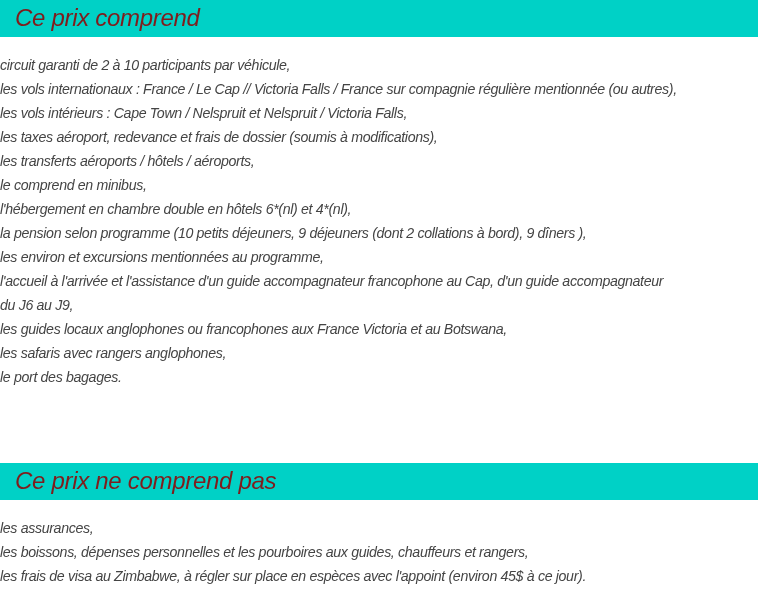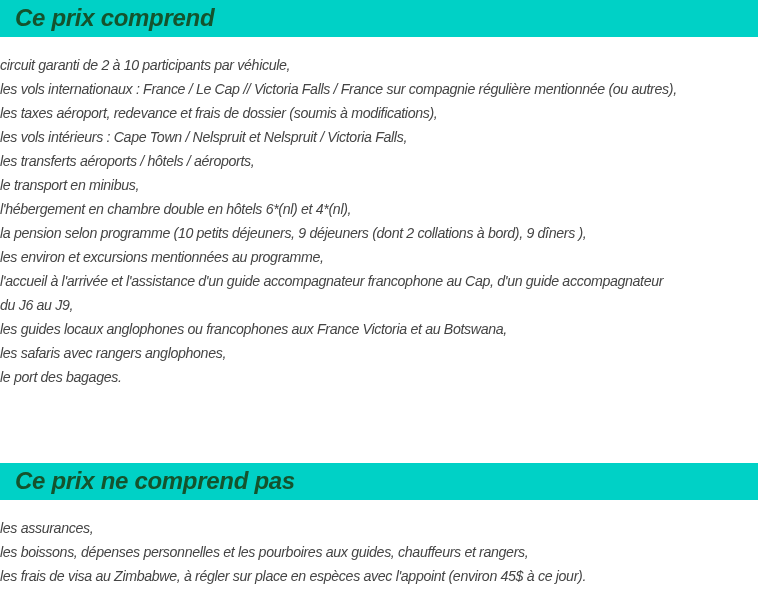--- a/index.html
+++ b/index.html
@@ -1,42 +1,42 @@
 <!DOCTYPE html>
 <html><head>
 <meta charset="utf-8">
 <style>
   html, body { margin: 0; padding: 0; background: #ffffff; }
   body { width: 758px; height: 604px; overflow: hidden; position: relative;
          font-family: "Liberation Sans", sans-serif; }
   .banner { position: absolute; left: 0; width: 758px; background: #00d1c6; }
-  .banner h2 { margin: 0; color: #14532d; font-style: italic; font-weight: bold;
+  .banner h2 { margin: 0; color: #7f1d1d; font-style: italic; font-weight: normal;
                font-size: 24px; line-height: 36px; padding-left: 15px; letter-spacing: -0.3px; }
   #banner1 { top: 0; height: 37px; }
   #banner2 { top: 463px; height: 37px; }
   .list { position: absolute; left: 0; width: 678px; margin: 0; padding: 0; list-style: none; }
   .list li { font-style: italic; font-size: 14.2px; line-height: 24px; color: #444444;
              letter-spacing: -0.35px; white-space: normal; }
   #list1 { top: 53px; }
   #list2 { top: 516px; }
 </style>
 </head>
 <body>
 
 <div class="banner" id="banner1">
   <h2>Ce prix comprend</h2>
 </div>
 
 <ul class="list" id="list1">
   <li>circuit garanti de 2 à 10 participants par véhicule,</li>
   <li>les vols internationaux : France / Le Cap // Victoria Falls / France sur compagnie régulière mentionnée (ou autres),</li>
+  <li>les vols intérieurs : Cape Town / Nelspruit et Nelspruit / Victoria Falls,</li>
   <li>les taxes aéroport, redevance et frais de dossier (soumis à modifications),</li>
-  <li>les vols intérieurs : Cape Town / Nelspruit et Nelspruit / Victoria Falls,</li>
   <li>les transferts aéroports / hôtels / aéroports,</li>
-  <li>le transport en minibus,</li>
+  <li>le comprend en minibus,</li>
   <li>l'hébergement en chambre double en hôtels 6*(nl)  et 4*(nl),</li>
   <li>la pension selon programme  (10 petits déjeuners, 9 déjeuners (dont 2 collations à bord), 9 dîners ),</li>
   <li>les environ et excursions mentionnées au programme,</li>
   <li>l'accueil à l'arrivée et l'assistance d'un guide accompagnateur francophone au Cap, d'un guide accompagnateur du J6 au J9,</li>
   <li>les guides locaux anglophones ou francophones aux France Victoria et au Botswana,</li>
   <li>les safaris avec rangers anglophones,</li>
   <li>le port des bagages.</li>
 </ul>
 
 <div class="banner" id="banner2">

